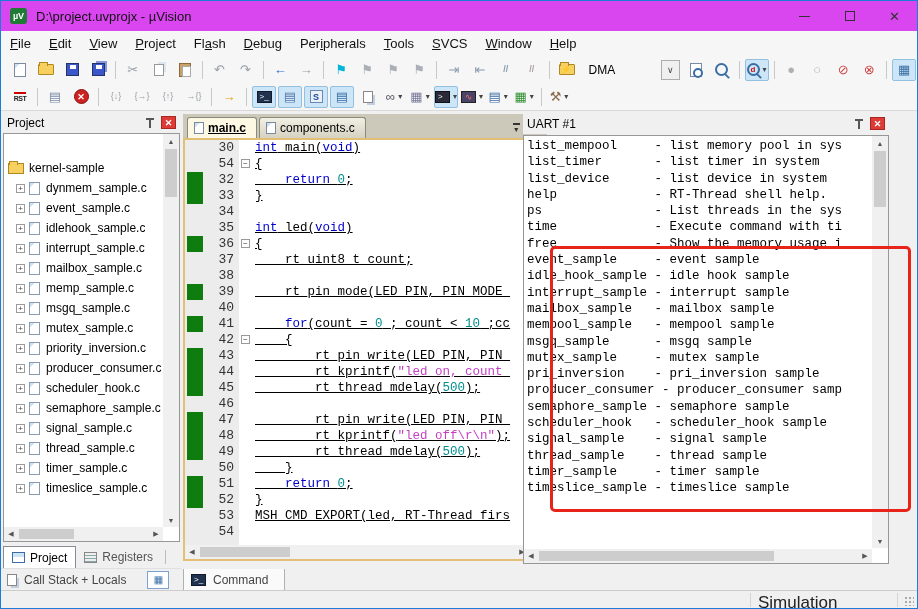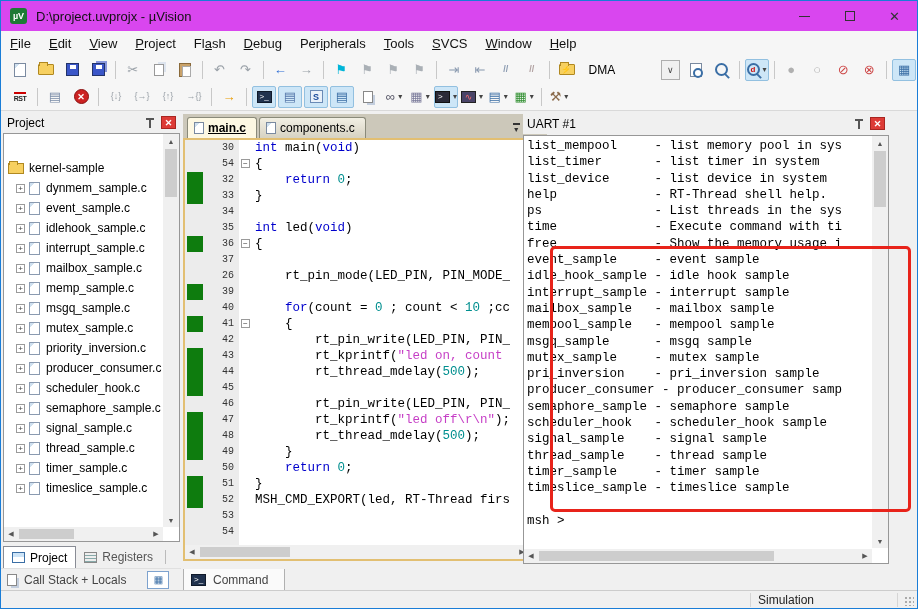--- a/index.html
+++ b/index.html
@@ -114,39 +114,39 @@
   .etab-right { margin-left:auto; display:flex; align-items:center; gap:10px; padding:0 8px 4px 0; color:#333; }
   .etab-menu { font-size:8px; border-top:2px solid #333; padding-top:1px; }
   .etab-x { font-size:11px; }
   .edit-body { position:absolute; left:0; top:24px; right:0; bottom:0; border:2px solid #e2bf72; background:#fff; overflow:hidden; }
   .gcol { position:absolute; left:0; top:0; bottom:14px; width:20px; background:#ececec; }
   .ncol { position:absolute; left:20px; top:0; bottom:14px; width:34px; background:#ececec; }
   .code-area { position:absolute; left:54px; top:0; right:16px; bottom:14px; overflow:hidden; }
   .cline { position:relative; height:16px; font-family:"Liberation Mono",monospace; font-size:12.5px; line-height:16px; white-space:pre; }
   .crow { height:16px; }
   .gblock { width:16px; height:16px; background:#0e7c0e; margin-left:2px; }
-  .lnum { font-family:"Liberation Mono",monospace; font-size:10px; line-height:16px; color:#333; text-align:right; padding-right:5px; }
+  .lnum { font-family:"Liberation Mono",monospace; font-size:13px; line-height:16px; color:#333; text-align:right; padding-right:5px; }
   .foldbox { position:absolute; left:2px; top:3px; width:9px; height:9px; border:1px solid #9a9a9a; background:#fff;
              font-size:8px; line-height:7px; text-align:center; color:#444; }
-  .ctext { position:absolute; left:16px; top:0; }
+  .ctext { position:absolute; left:16px; top:0;text-decoration:underline; }
   .tk { color:#0000cc; } .tn { color:#008f8f; } .ts { color:#c63fc6; } .td { color:#000; }
   
   .uart-panel { position:absolute; left:522px; top:112px; width:366px; height:451px; }
   .uart-body { position:absolute; left:0; top:22px; right:0; bottom:0; background:#fff; border:1px solid #979797; overflow:hidden; }
   .console { position:absolute; left:3px; top:2px; right:17px; bottom:15px; overflow:hidden;
              font-family:"Liberation Mono",monospace; font-size:12.5px; color:#000; }
   .console div { height:16.3px; line-height:16.3px; white-space:pre; }
   .annotation { position:absolute; left:549px; top:245px; width:361px; height:266px; border:3px solid #e8231a;
                 border-radius:5px; z-index:60; pointer-events:none; }
   
   .command-tab { position:absolute; left:182px; top:568px; width:102px; height:22px; background:#fafafa;
                  border:1px solid #b0b0b0; border-top:none; display:flex; align-items:center; gap:7px;
                  padding-left:7px; font-size:12px; color:#444; }
   .statusbar { position:absolute; left:0; top:589px; width:100%; height:19px; background:#f0f0f0;
-               border-top:1px solid #cccccc; font-size:12px; color:#222; }
+               border-top:1px solid #cccccc; font-size:17px; color:#222; }
   .status-text { position:absolute; left:757px; top:2px; }
   .ssep { position:absolute; top:2px; width:1px; height:14px; background:#d5d5d5; }
   .grip { position:absolute; right:3px; bottom:3px; width:10px; height:10px;
           background:radial-gradient(circle at 2px 2px,#aaa 1px,transparent 1.2px) 0 0/4px 4px; }
 </style>
 </head>
 <body>
 
 <div class="window">
 
@@ -553,21 +553,21 @@
         </div>
       <div class="ncol" id="ncol">
           <div class="lnum">30</div>
           <div class="lnum">54</div>
           <div class="lnum">32</div>
           <div class="lnum">33</div>
           <div class="lnum">34</div>
           <div class="lnum">35</div>
           <div class="lnum">36</div>
           <div class="lnum">37</div>
-          <div class="lnum">26</div>
+          <div class="lnum">38</div>
           <div class="lnum">39</div>
           <div class="lnum">40</div>
           <div class="lnum">41</div>
           <div class="lnum">42</div>
           <div class="lnum">43</div>
           <div class="lnum">44</div>
           <div class="lnum">45</div>
           <div class="lnum">46</div>
           <div class="lnum">47</div>
           <div class="lnum">48</div>
@@ -579,20 +579,21 @@
           <div class="lnum">54</div>
         </div>
       <div class="code-area" id="codearea">
           <div class="cline"><span class="ctext"><span class="tk">int</span><span class="td"> main(</span><span class="tk">void</span><span class="td">)</span></span></div>
           <div class="cline"><span class="foldbox">−</span><span class="ctext"><span class="td">{</span></span></div>
           <div class="cline"><span class="ctext"><span class="td">    </span><span class="tk">return</span><span class="td"> </span><span class="tn">0</span><span class="td">;</span></span></div>
           <div class="cline"><span class="ctext"><span class="td">}</span></span></div>
           <div class="cline"><span class="ctext"></span></div>
           <div class="cline"><span class="ctext"><span class="tk">int</span><span class="td"> led(</span><span class="tk">void</span><span class="td">)</span></span></div>
           <div class="cline"><span class="foldbox">−</span><span class="ctext"><span class="td">{</span></span></div>
+          <div class="cline"><span class="ctext"><span class="td">    rt_uint8_t count;</span></span></div>
           <div class="cline"><span class="ctext"></span></div>
           <div class="cline"><span class="ctext"><span class="td">    rt_pin_mode(LED_PIN, PIN_MODE_</span></span></div>
           <div class="cline"><span class="ctext"></span></div>
           <div class="cline"><span class="ctext"><span class="td">    </span><span class="tk">for</span><span class="td">(count = </span><span class="tn">0</span><span class="td"> ; count &lt; </span><span class="tn">10</span><span class="td"> ;cc</span></span></div>
           <div class="cline"><span class="foldbox">−</span><span class="ctext"><span class="td">    {</span></span></div>
           <div class="cline"><span class="ctext"><span class="td">        rt_pin_write(LED_PIN, PIN_</span></span></div>
           <div class="cline"><span class="ctext"><span class="td">        rt_kprintf(</span><span class="ts">"led on, count </span></span></div>
           <div class="cline"><span class="ctext"><span class="td">        rt_thread_mdelay(</span><span class="tn">500</span><span class="td">);</span></span></div>
           <div class="cline"><span class="ctext"></span></div>
           <div class="cline"><span class="ctext"><span class="td">        rt_pin_write(LED_PIN, PIN_</span></span></div>
@@ -649,21 +650,20 @@
           <div>mutex_sample     - mutex sample</div>
           <div>pri_inversion    - pri_inversion sample</div>
           <div>producer_consumer - producer_consumer samp</div>
           <div>semaphore_sample - semaphore sample</div>
           <div>scheduler_hook   - scheduler_hook sample</div>
           <div>signal_sample    - signal sample</div>
           <div>thread_sample    - thread sample</div>
           <div>timer_sample     - timer sample</div>
           <div>timeslice_sample - timeslice sample</div>
           <div></div>
-          <div>msh &gt;</div>
         </div>
       <div class="sb sb-v" style="right:0;top:0;bottom:15px;">
         <span class="arr">▲</span>
         <span class="thumb" style="height:56px;"></span>
         <span class="fill"></span>
         <span class="arr">▼</span>
       </div>
       <div class="sb sb-h" style="left:0;right:16px;bottom:0;">
         <span class="arr">◀</span>
         <span class="thumb" style="width:235px;"></span>

